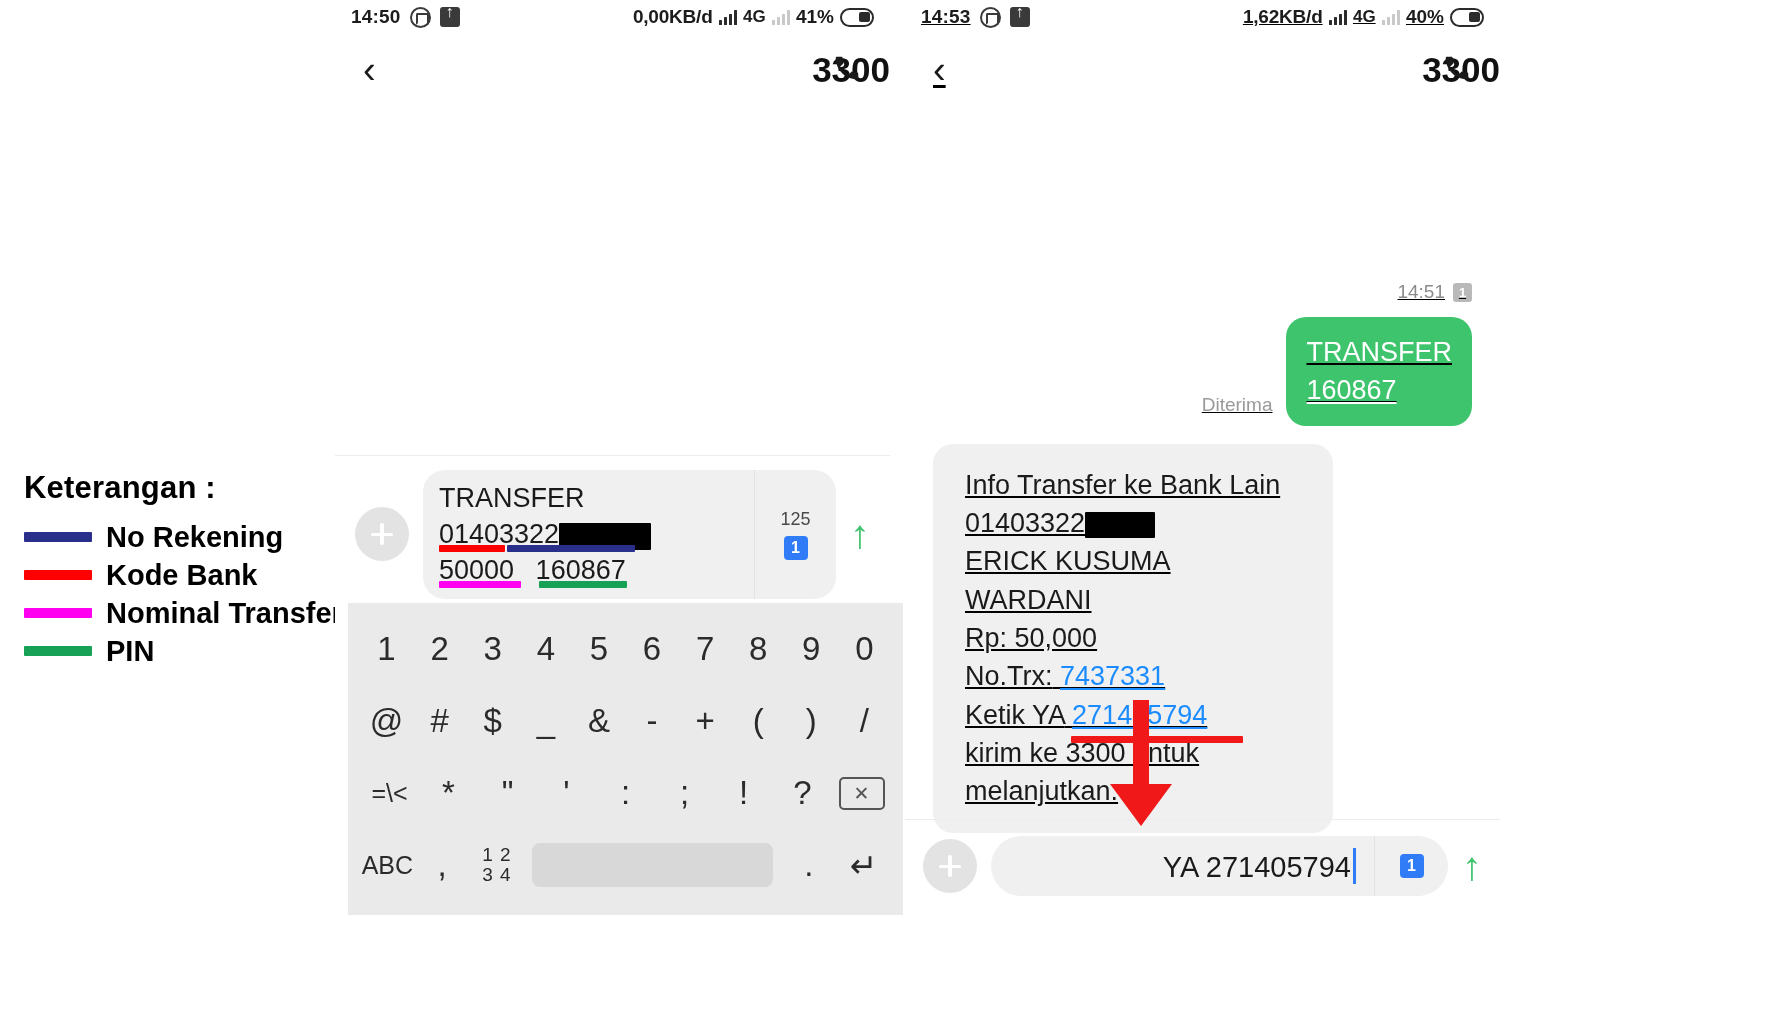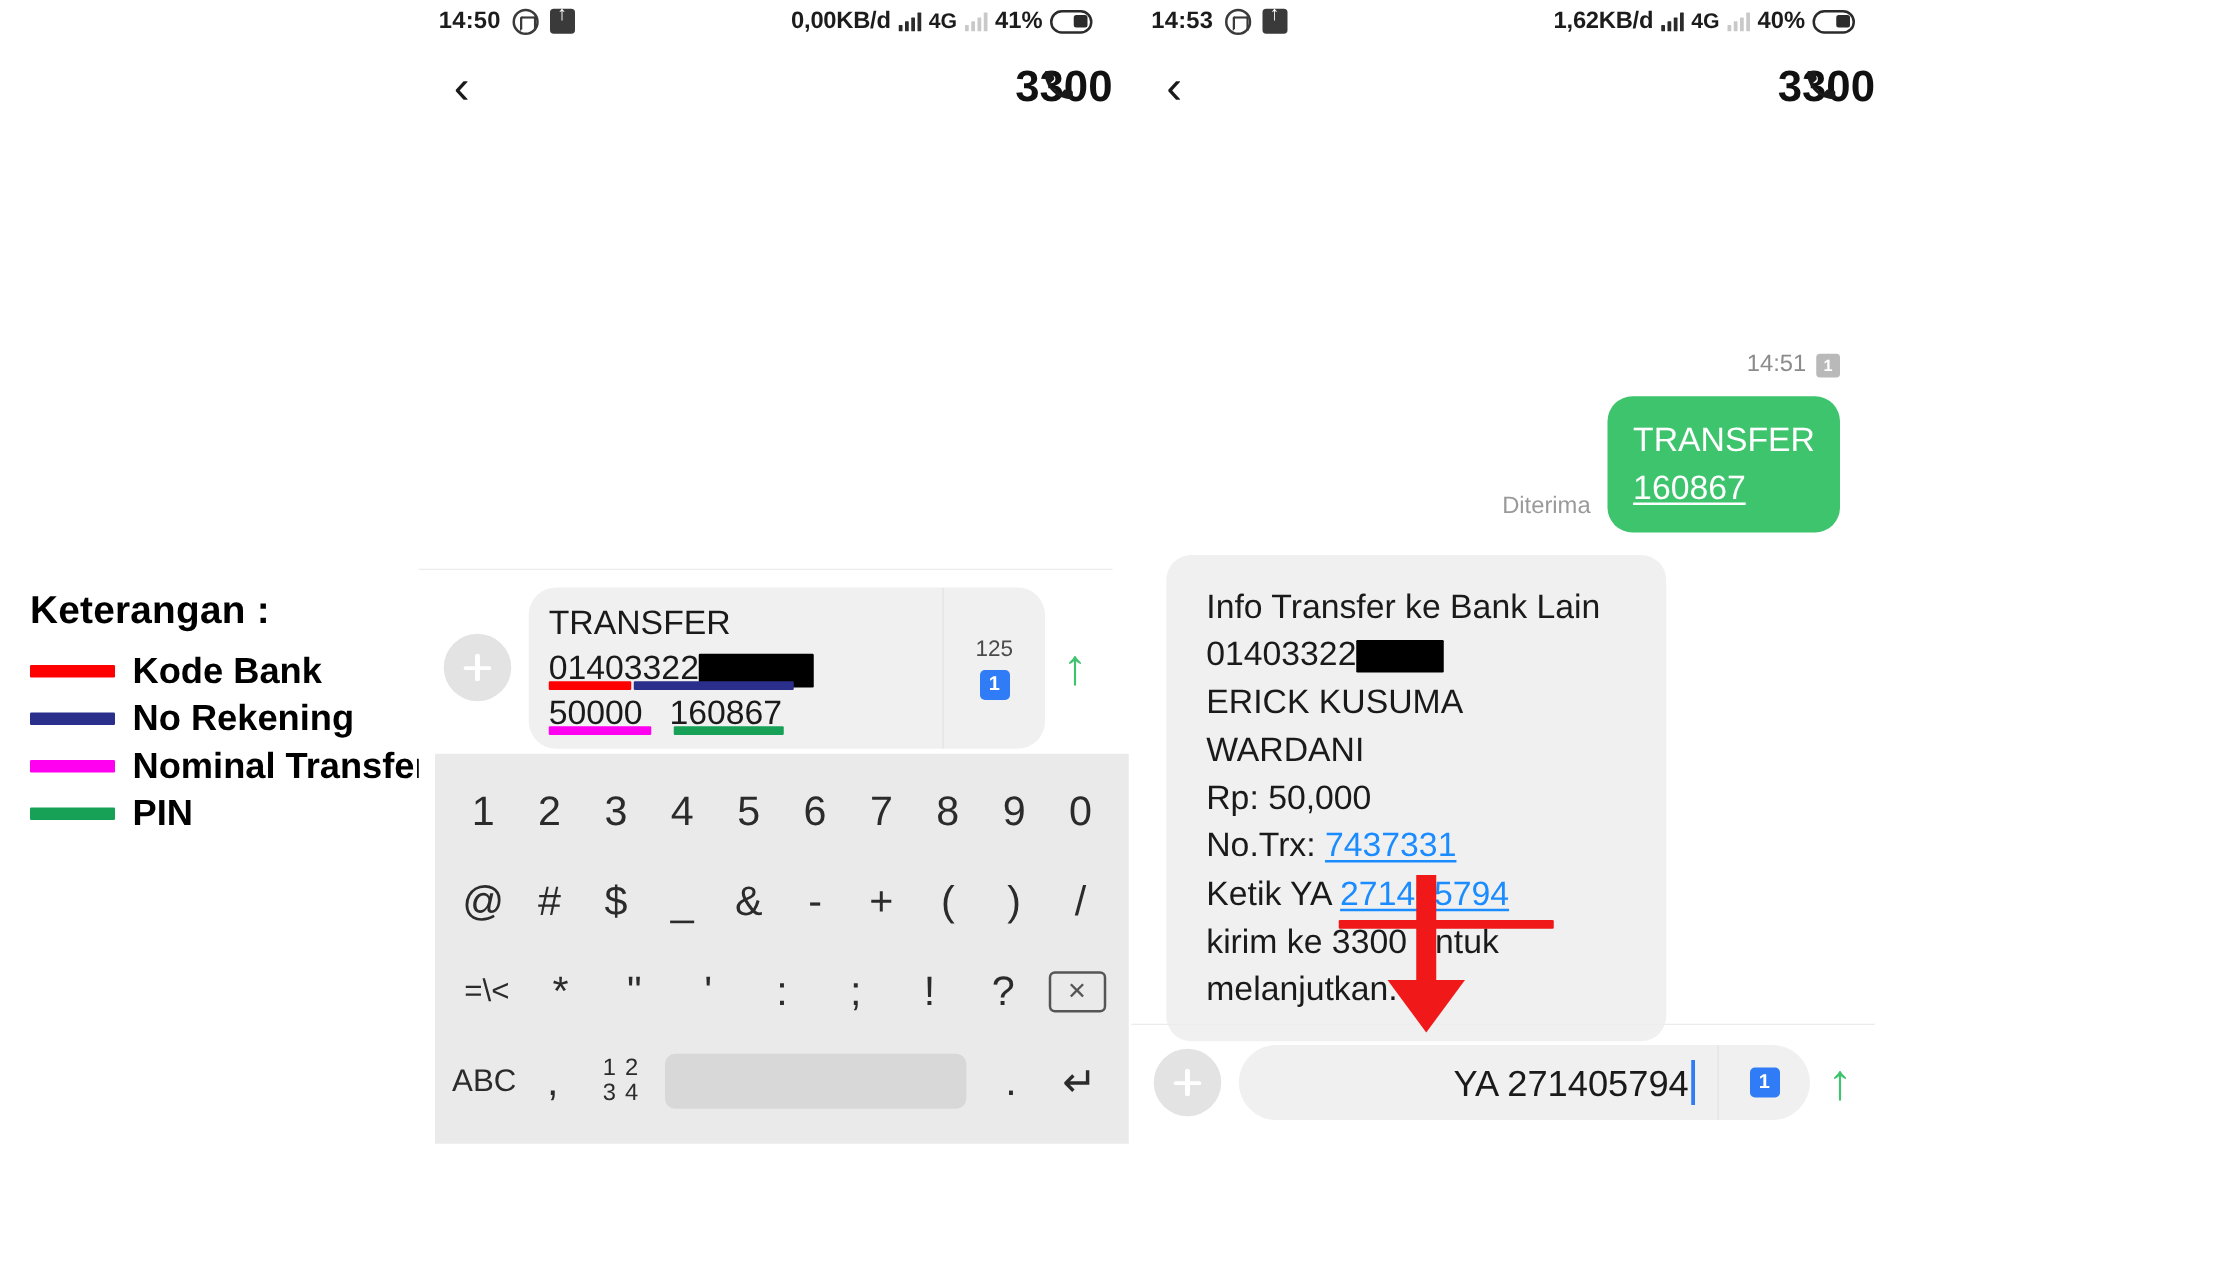--- a/index.html
+++ b/index.html
@@ -19,21 +19,21 @@
   }
   .legend-row { display: flex; align-items: center; height: 38px; }
   .legend-swatch {
     width: 68px; height: 10px; border-radius: 1px; margin-right: 14px; flex: none;
   }
   .legend-label { font-size: 29px; font-weight: bold; color: #000; line-height: 1; }
 
   
   .phone { position: absolute; top: 0; height: 1030px; background: #fff; }
   .phone-left  { left: 335px;  width: 555px; }
-  .phone-right { left: 905px;  width: 595px; }
+  .phone-right { left: 905px;  width: 595px; text-decoration: underline; }
 
   
   .statusbar {
     position: relative; height: 34px; width: 100%;
     display: flex; align-items: center; padding: 0 16px 0 16px;
     font-size: 19px; font-weight: bold; color: #1c1c1c;
   }
   .sb-left { display: flex; align-items: center; gap: 9px; }
   .sb-right { margin-left: auto; display: flex; align-items: center; gap: 6px; }
   .sb-clock { letter-spacing: .2px; }
@@ -194,27 +194,27 @@
 </style>
 </head>
 <body>
 
 <div id="root">
 
   <div class="legend">
     <div class="legend-title">Keterangan :</div>
 
     <div class="legend-row">
+      <span class="legend-swatch" style="background:#2b2f8c"></span>
+      <span class="legend-label">No Rekening</span>
+    </div>
+
+    <div class="legend-row">
       <span class="legend-swatch" style="background:#fe0000"></span>
       <span class="legend-label">Kode Bank</span>
-    </div>
-
-    <div class="legend-row">
-      <span class="legend-swatch" style="background:#2b2f8c"></span>
-      <span class="legend-label">No Rekening</span>
     </div>
 
     <div class="legend-row">
       <span class="legend-swatch" style="background:#ff00f0"></span>
       <span class="legend-label">Nominal Transfer</span>
     </div>
 
     <div class="legend-row">
       <span class="legend-swatch" style="background:#17a157"></span>
       <span class="legend-label">PIN</span>

